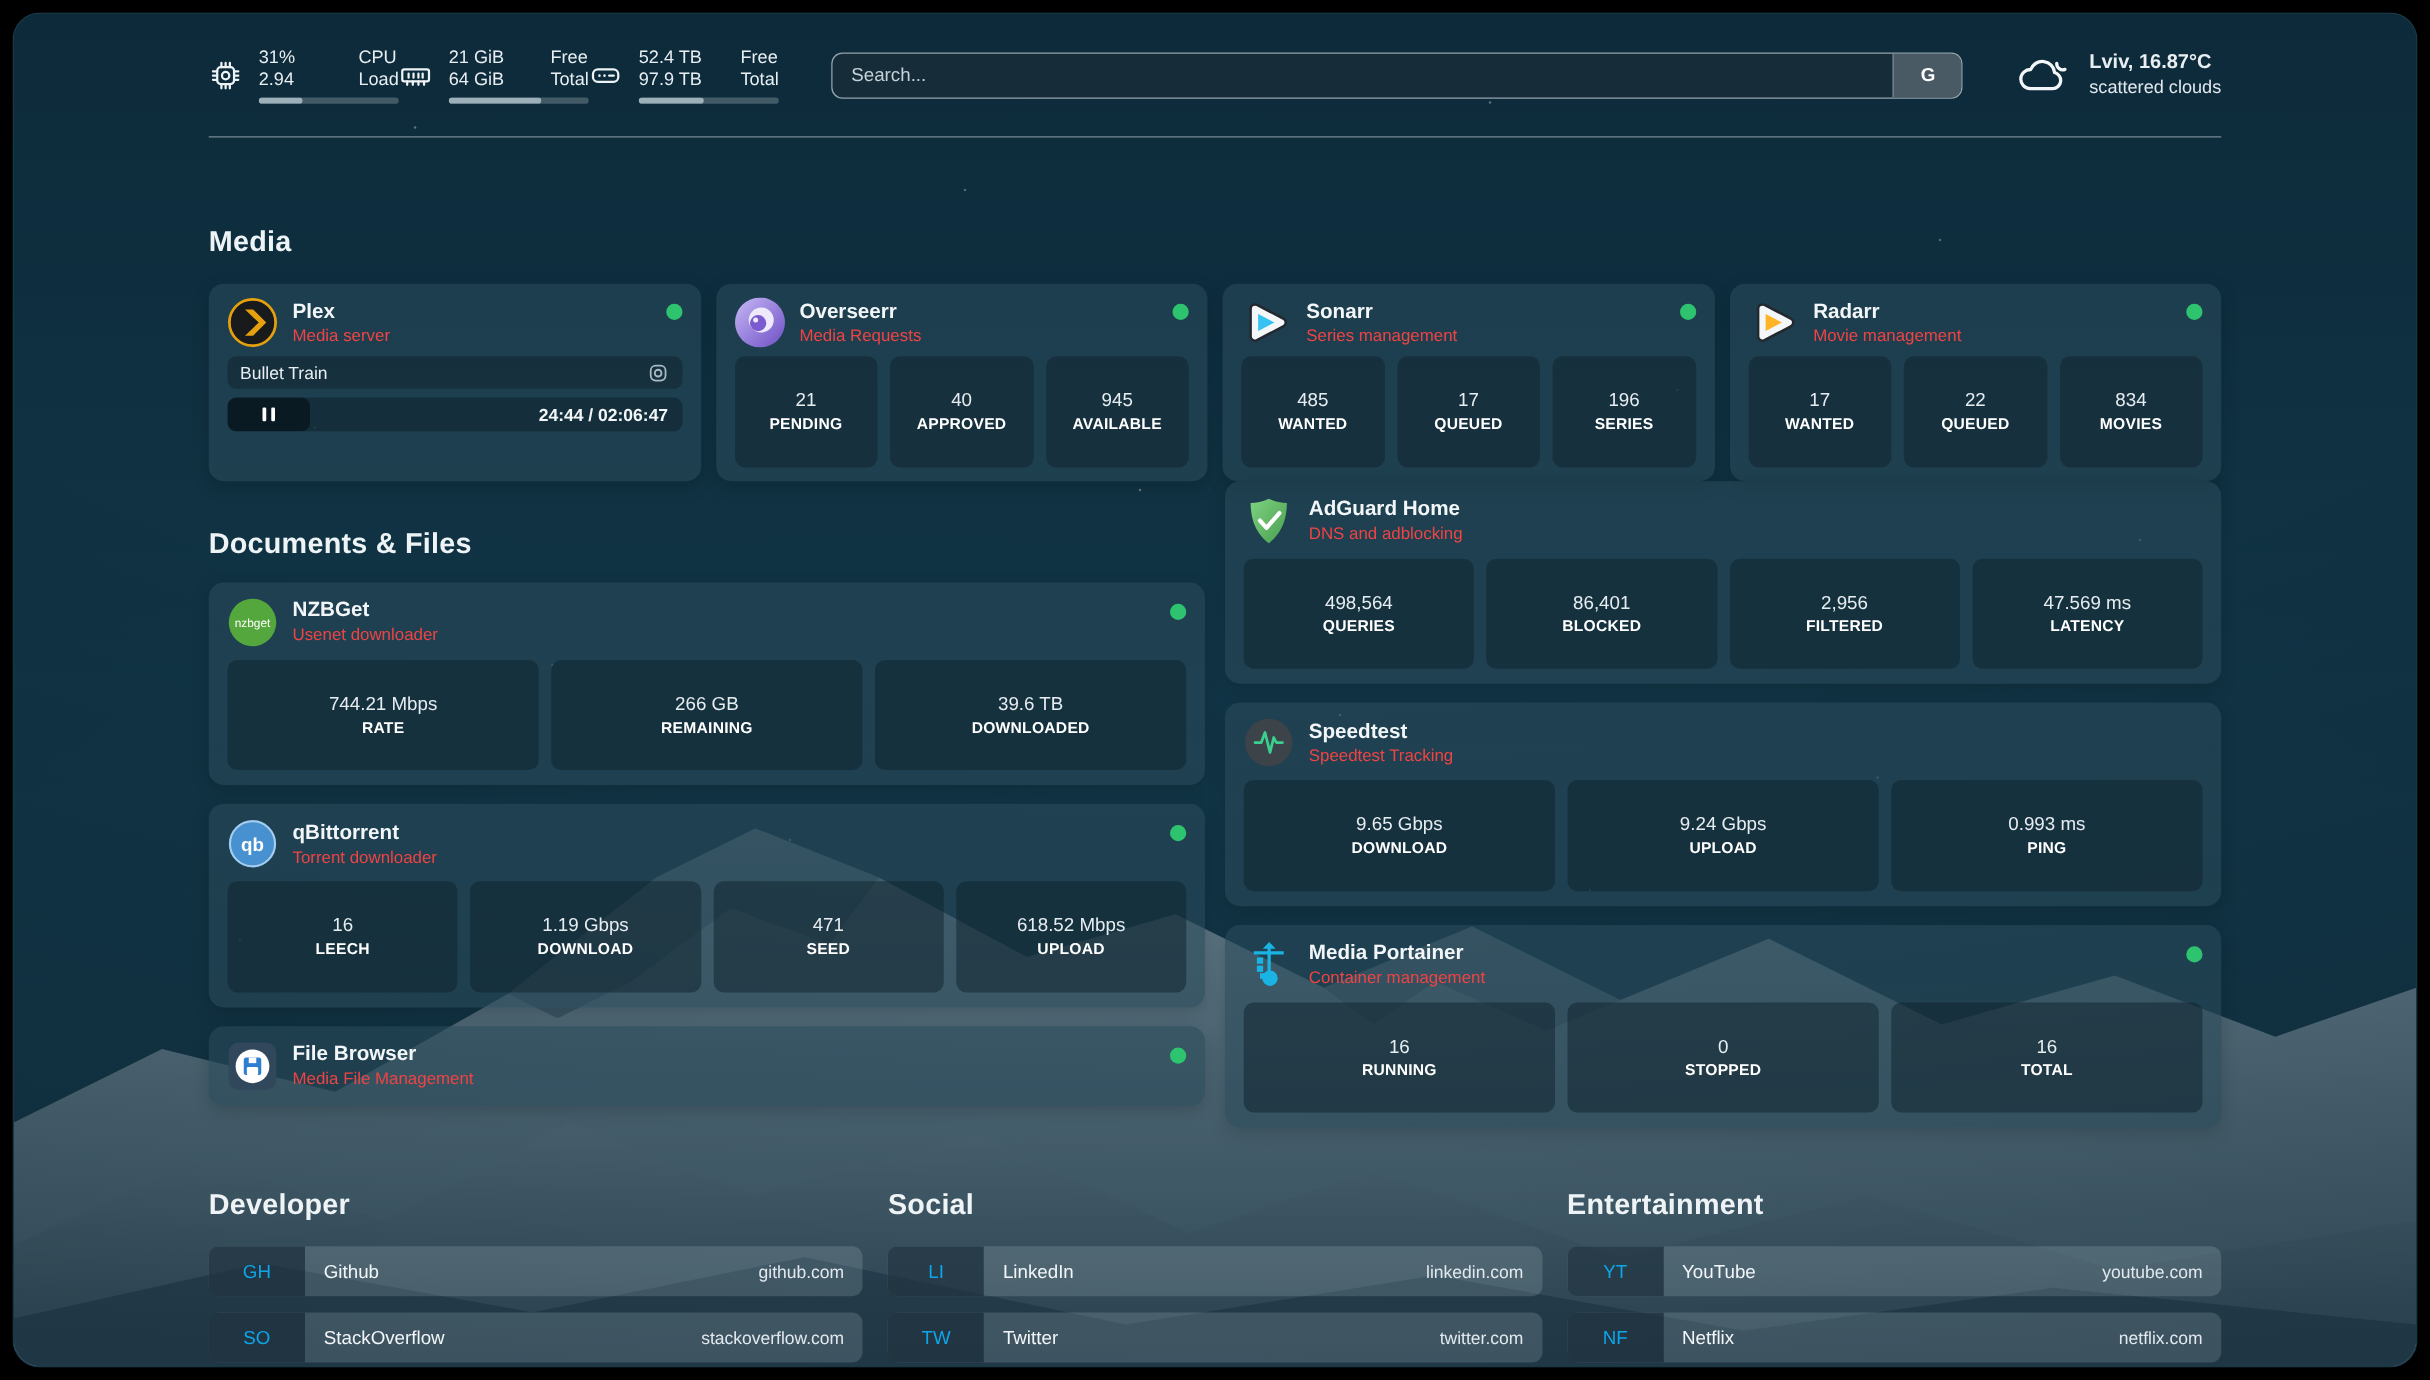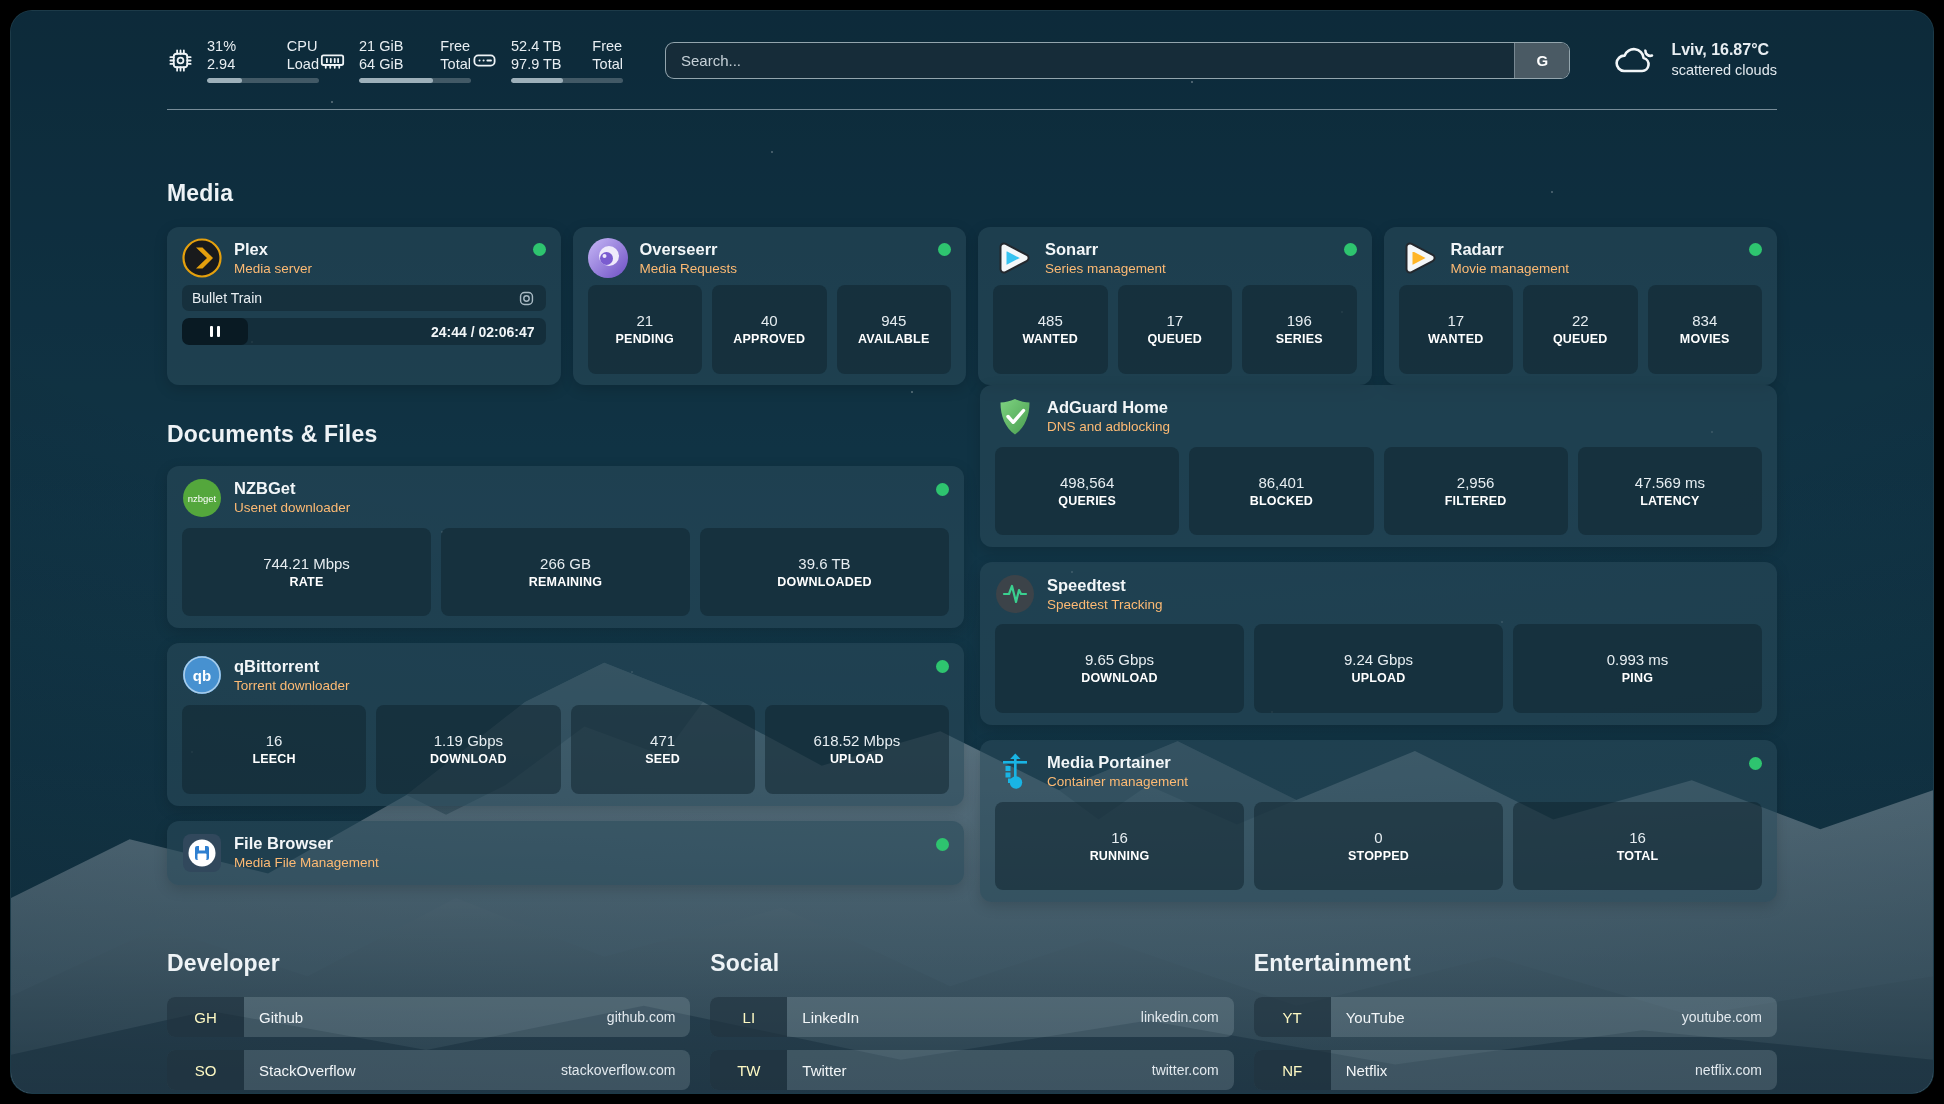--- a/index.html
+++ b/index.html
@@ -83,21 +83,21 @@
     display:flex; flex-direction:column; gap:7px;
     box-shadow:0 4px 14px rgba(0,0,0,0.16); cursor:pointer;
   }
   .grid4 .app-card { min-height:130px; }
   .stats-card { padding:12px 15px; gap:10px; }
   .card-head { display:flex; align-items:center; gap:12px; }
   .app-icon { width:40px; height:40px; flex:0 0 auto; }
   .app-icon svg { width:100%; height:100%; display:block; }
   .app-titles { display:flex; flex-direction:column; line-height:1.27; }
   .app-title { font-size:16.5px; font-weight:600; color:#f2f6f8; }
-  .app-sub { font-size:13.5px; color:#fdba74; }
+  .app-sub { font-size:13.5px; color:#ef4444; }
   .status-dot { width:13px; height:13px; border-radius:50%; background:#2ec46f; margin-left:auto; align-self:flex-start; margin-top:5px; flex:0 0 auto; }
 
   .stat-row { display:flex; gap:10px; margin-top:auto; }
   .stat-tile {
     flex:1; background:rgba(13,33,44,0.5); border-radius:8px;
     padding:25px 6px; text-align:center; line-height:1.4;
   }
   .stat-value { font-size:15px; color:#e6edf1; }
   .stat-label { font-size:12.5px; font-weight:700; color:#fff; letter-spacing:.2px; }
 
@@ -122,21 +122,21 @@
   
   .grid3 { display:grid; grid-template-columns:repeat(3,1fr); gap:20px; margin-top:48px; }
   .bm-title { margin:0 0 20px; }
   .bm-list { display:flex; flex-direction:column; gap:13px; }
   .bm-row {
     display:flex; align-items:stretch; height:40px; border-radius:8px; overflow:hidden;
     background:rgba(210,226,234,0.17); cursor:pointer;
   }
   .bm-abbr {
     width:77px; display:flex; align-items:center; justify-content:center;
-    background:rgba(10,28,40,0.55); font-size:15px; color:#fef9c3; flex:0 0 auto;
+    background:rgba(10,28,40,0.55); font-size:15px; color:#0ea5e9; flex:0 0 auto;
   }
   .bm-body { flex:1; display:flex; align-items:center; justify-content:space-between; padding:0 15px; }
   .bm-name { font-size:15px; color:#f2f6f8;text-align:center; }
   .bm-url { font-size:14px; color:#e2e9ee; }
 </style>
 </head>
 <body>
 
 <div class="window">
 

